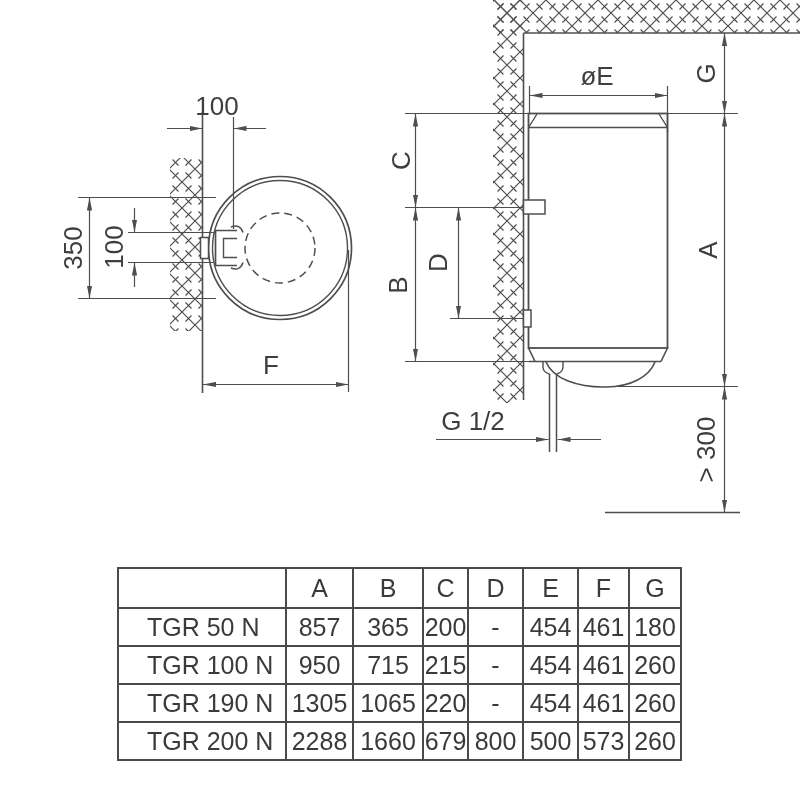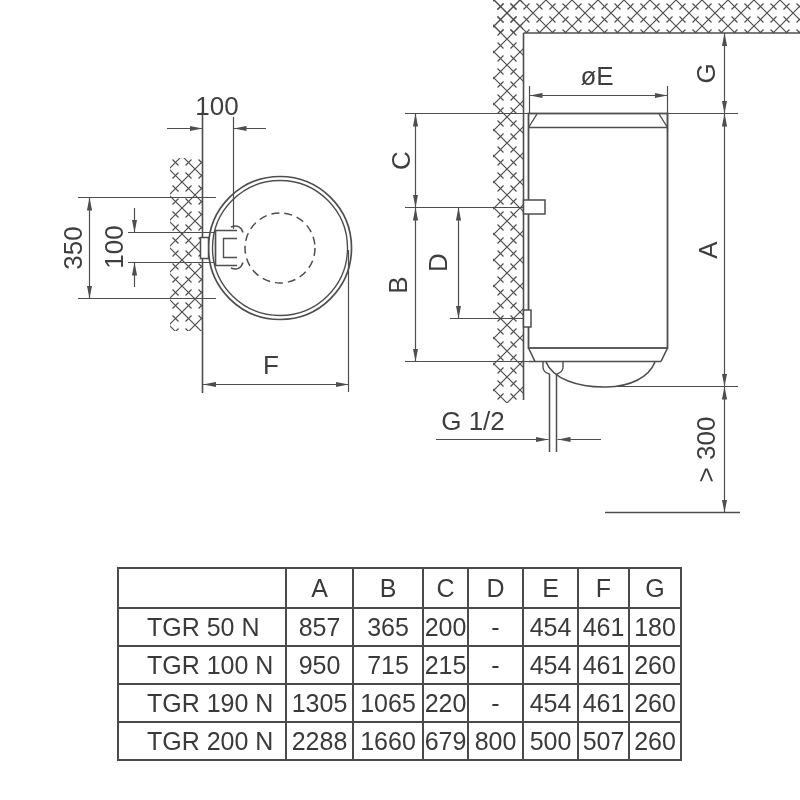--- a/index.html
+++ b/index.html
@@ -177,19 +177,19 @@
     <td>461</td>
     <td>260</td>
   </tr>
   <tr>
     <td class="model">TGR 200 N</td>
     <td>2288</td>
     <td>1660</td>
     <td>679</td>
     <td>800</td>
     <td>500</td>
-    <td>507</td>
+    <td>573</td>
     <td>260</td>
   </tr>
 </tbody>
     </table>
 
 </div>
 
 </body></html>

